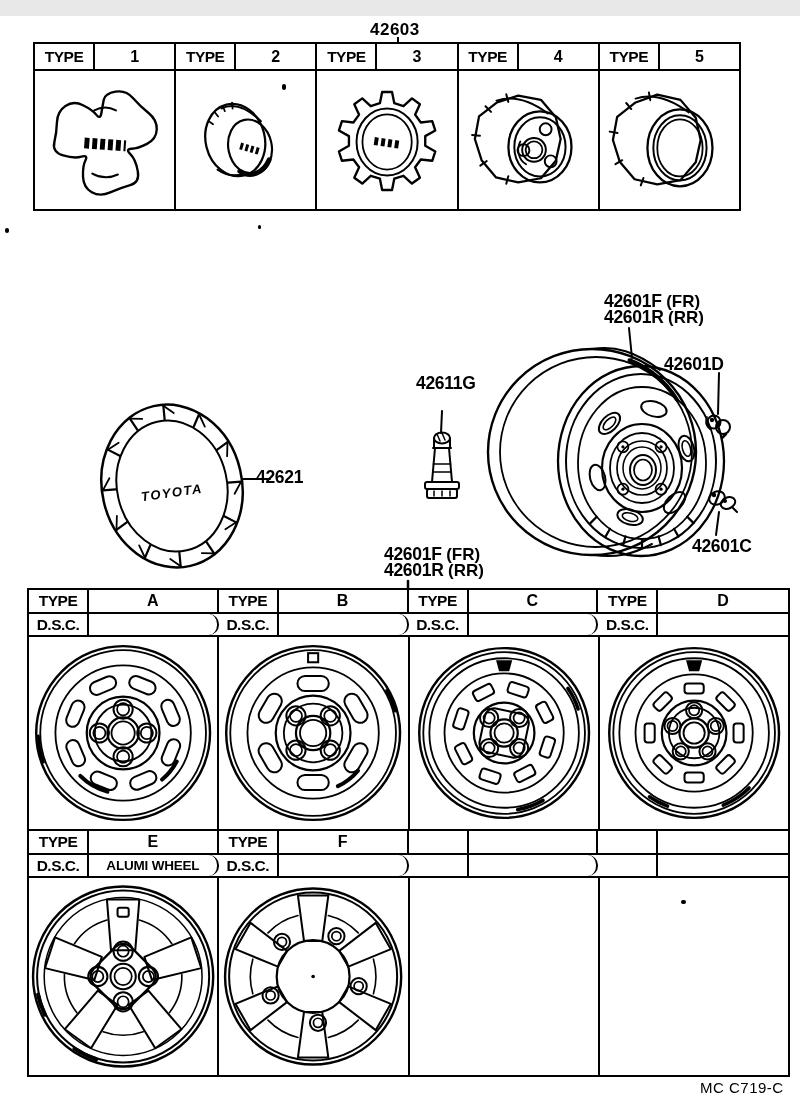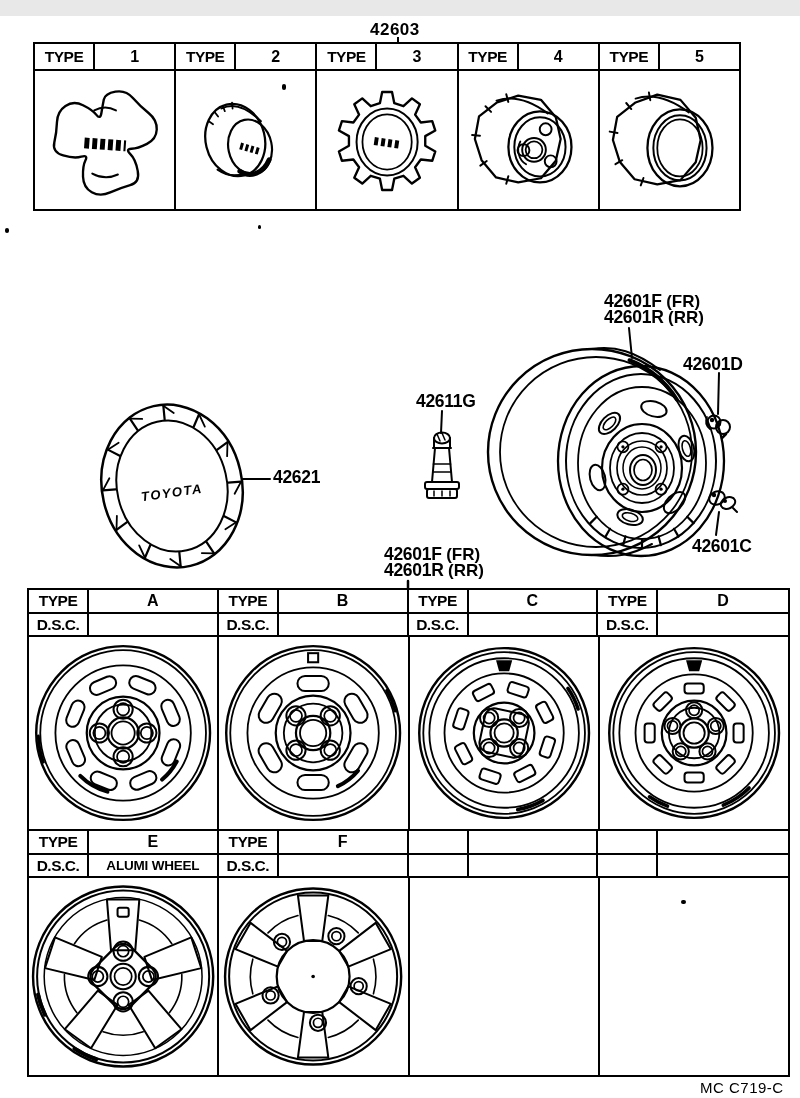--- a/index.html
+++ b/index.html
@@ -30,21 +30,21 @@
   .lrow.bline{border-bottom:2.5px solid #000;}
   .hcell{width:60px;border-right:2.5px solid #000;display:flex;align-items:center;justify-content:center;
          font-weight:bold;font-size:15.5px;letter-spacing:-0.5px;box-sizing:border-box;}
   .vcell{flex:1;border-right:2.5px solid #000;display:flex;align-items:center;justify-content:center;
          font-weight:bold;font-size:16px;box-sizing:border-box;}
   .lgroup{flex:1;display:flex;box-sizing:border-box;}
   .lgroup:last-child .vcell{border-right:none;}
   .wcell{flex:1;border-right:2.5px solid #000;position:relative;box-sizing:border-box;}
   .wcell:last-child{border-right:none;}
   .wcell svg{position:absolute;left:0;top:0;width:100%;height:100%;}
-  .dsc-val{font-size:13.5px;letter-spacing:-0.2px;}
+  .dsc-val{font-size:13.5px;letter-spacing:-0.2px;border-radius:10px;}
 
   .midsvg{position:absolute;left:0;top:256px;width:800px;height:320px;}
   .brand-text{font-family:"Liberation Sans",sans-serif;}
 </style>
 </head>
 <body>
 
 <div class="page">
 
   <div class="toplabel" style="left:370px;top:5px;">42603</div>
@@ -247,23 +247,23 @@
     </svg>
 
   <div class="plabel" style="left:604px;top:277px;">
     <span>42601F</span>
     <span class="sfx">(FR)</span>
   </div>
   <div class="plabel" style="left:604px;top:293px;">
     <span>42601R</span>
     <span class="sfx">(RR)</span>
   </div>
-  <div class="plabel" style="left:683px;top:340px;">42601D</div>
-  <div class="plabel" style="left:416px;top:377px;">42611G</div>
-  <div class="plabel" style="left:273px;top:453px;text-align:right;">42621</div>
+  <div class="plabel" style="left:664px;top:340px;">42601D</div>
+  <div class="plabel" style="left:416px;top:359px;">42611G</div>
+  <div class="plabel" style="left:256px;top:453px;text-align:right;">42621</div>
   <div class="plabel" style="left:692px;top:522px;">42601C</div>
   <div class="plabel" style="left:384px;top:530px;">
     <span>42601F</span>
     <span class="sfx">(FR)</span>
   </div>
   <div class="plabel" style="left:384px;top:546px;">
     <span>42601R</span>
     <span class="sfx">(RR)</span>
   </div>
 

